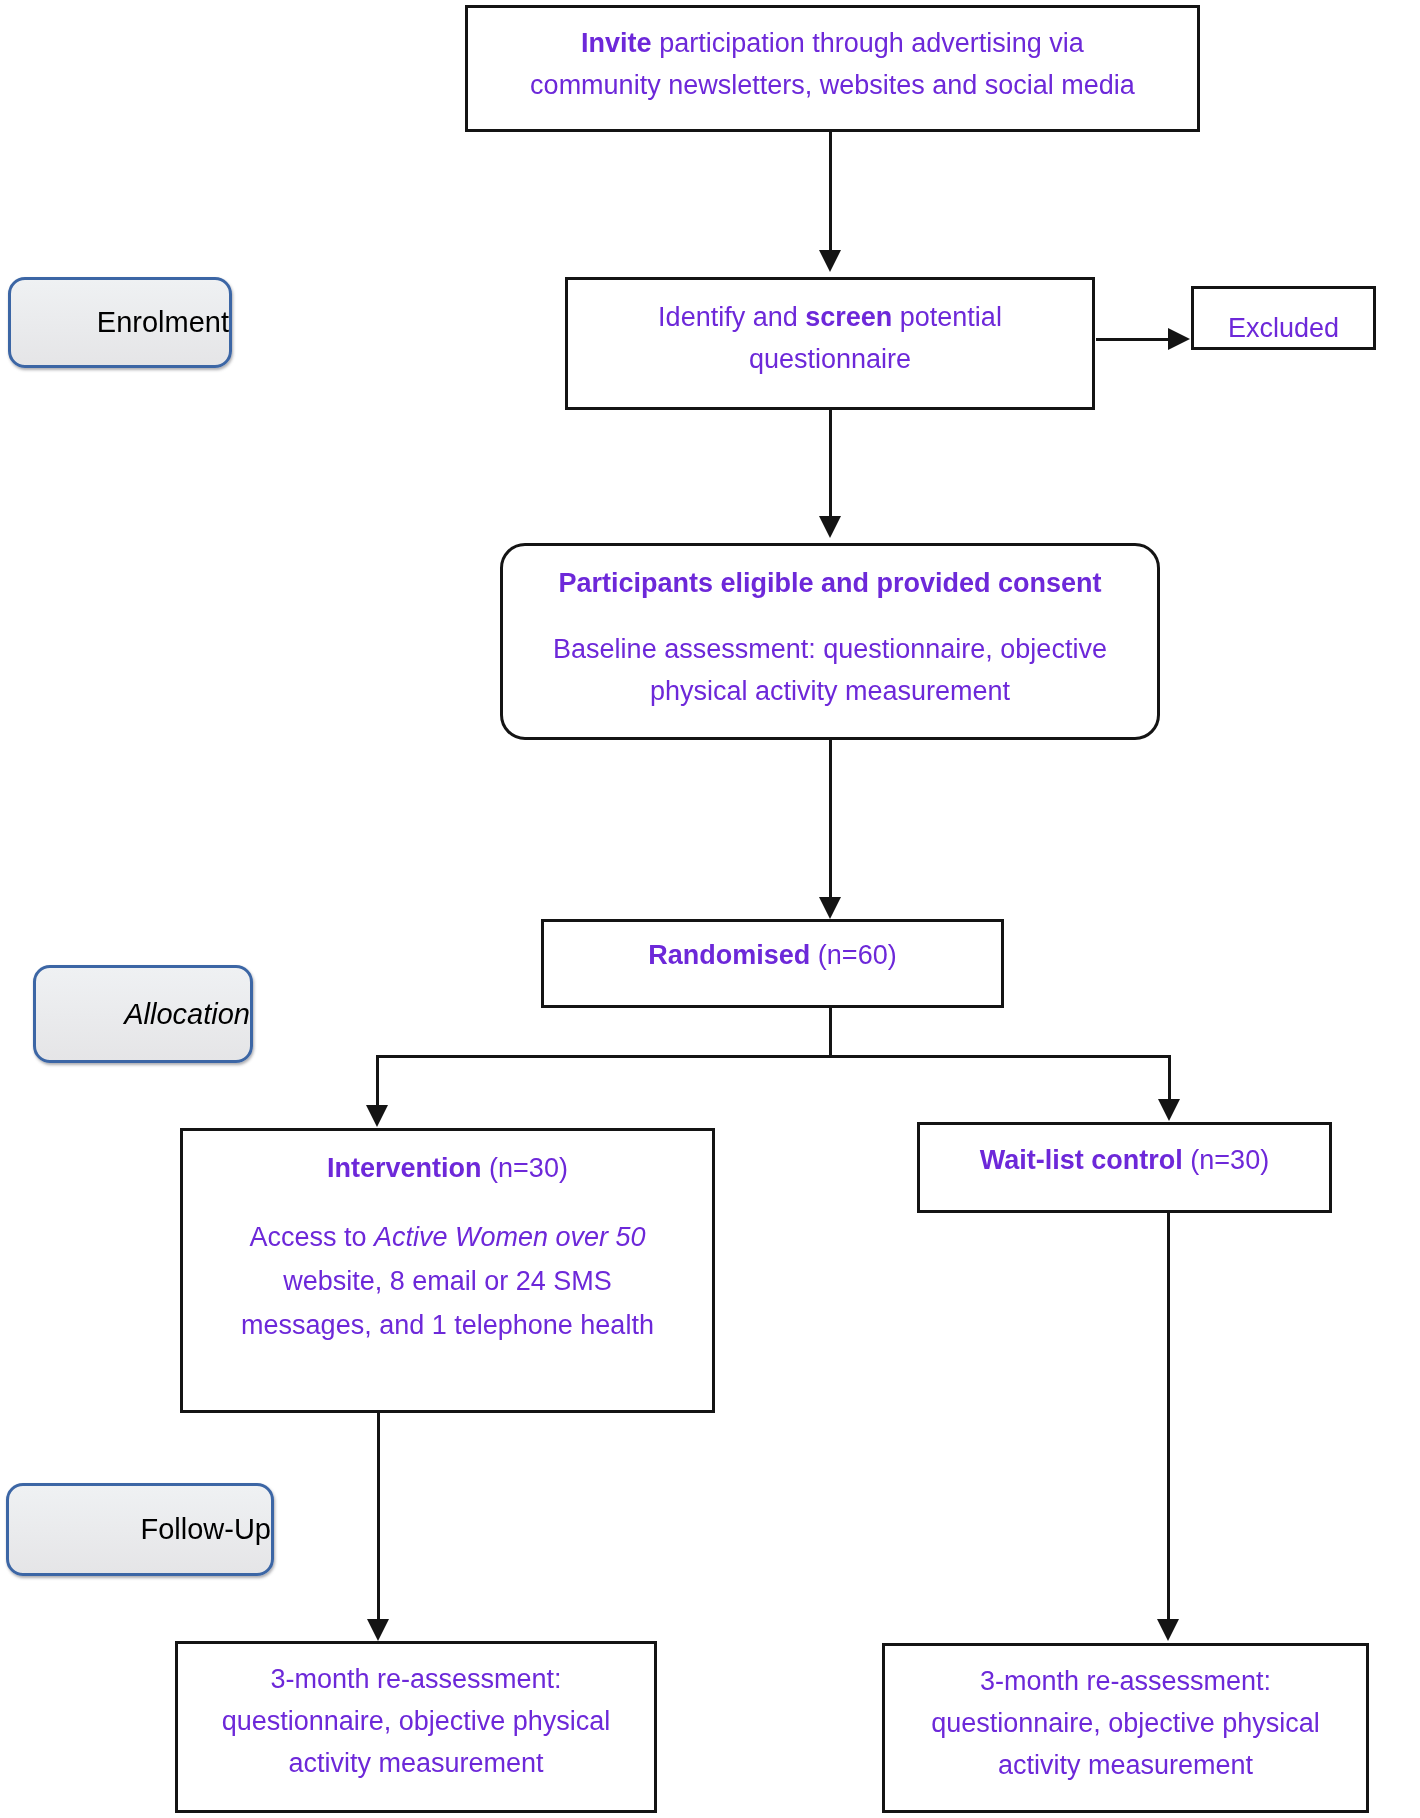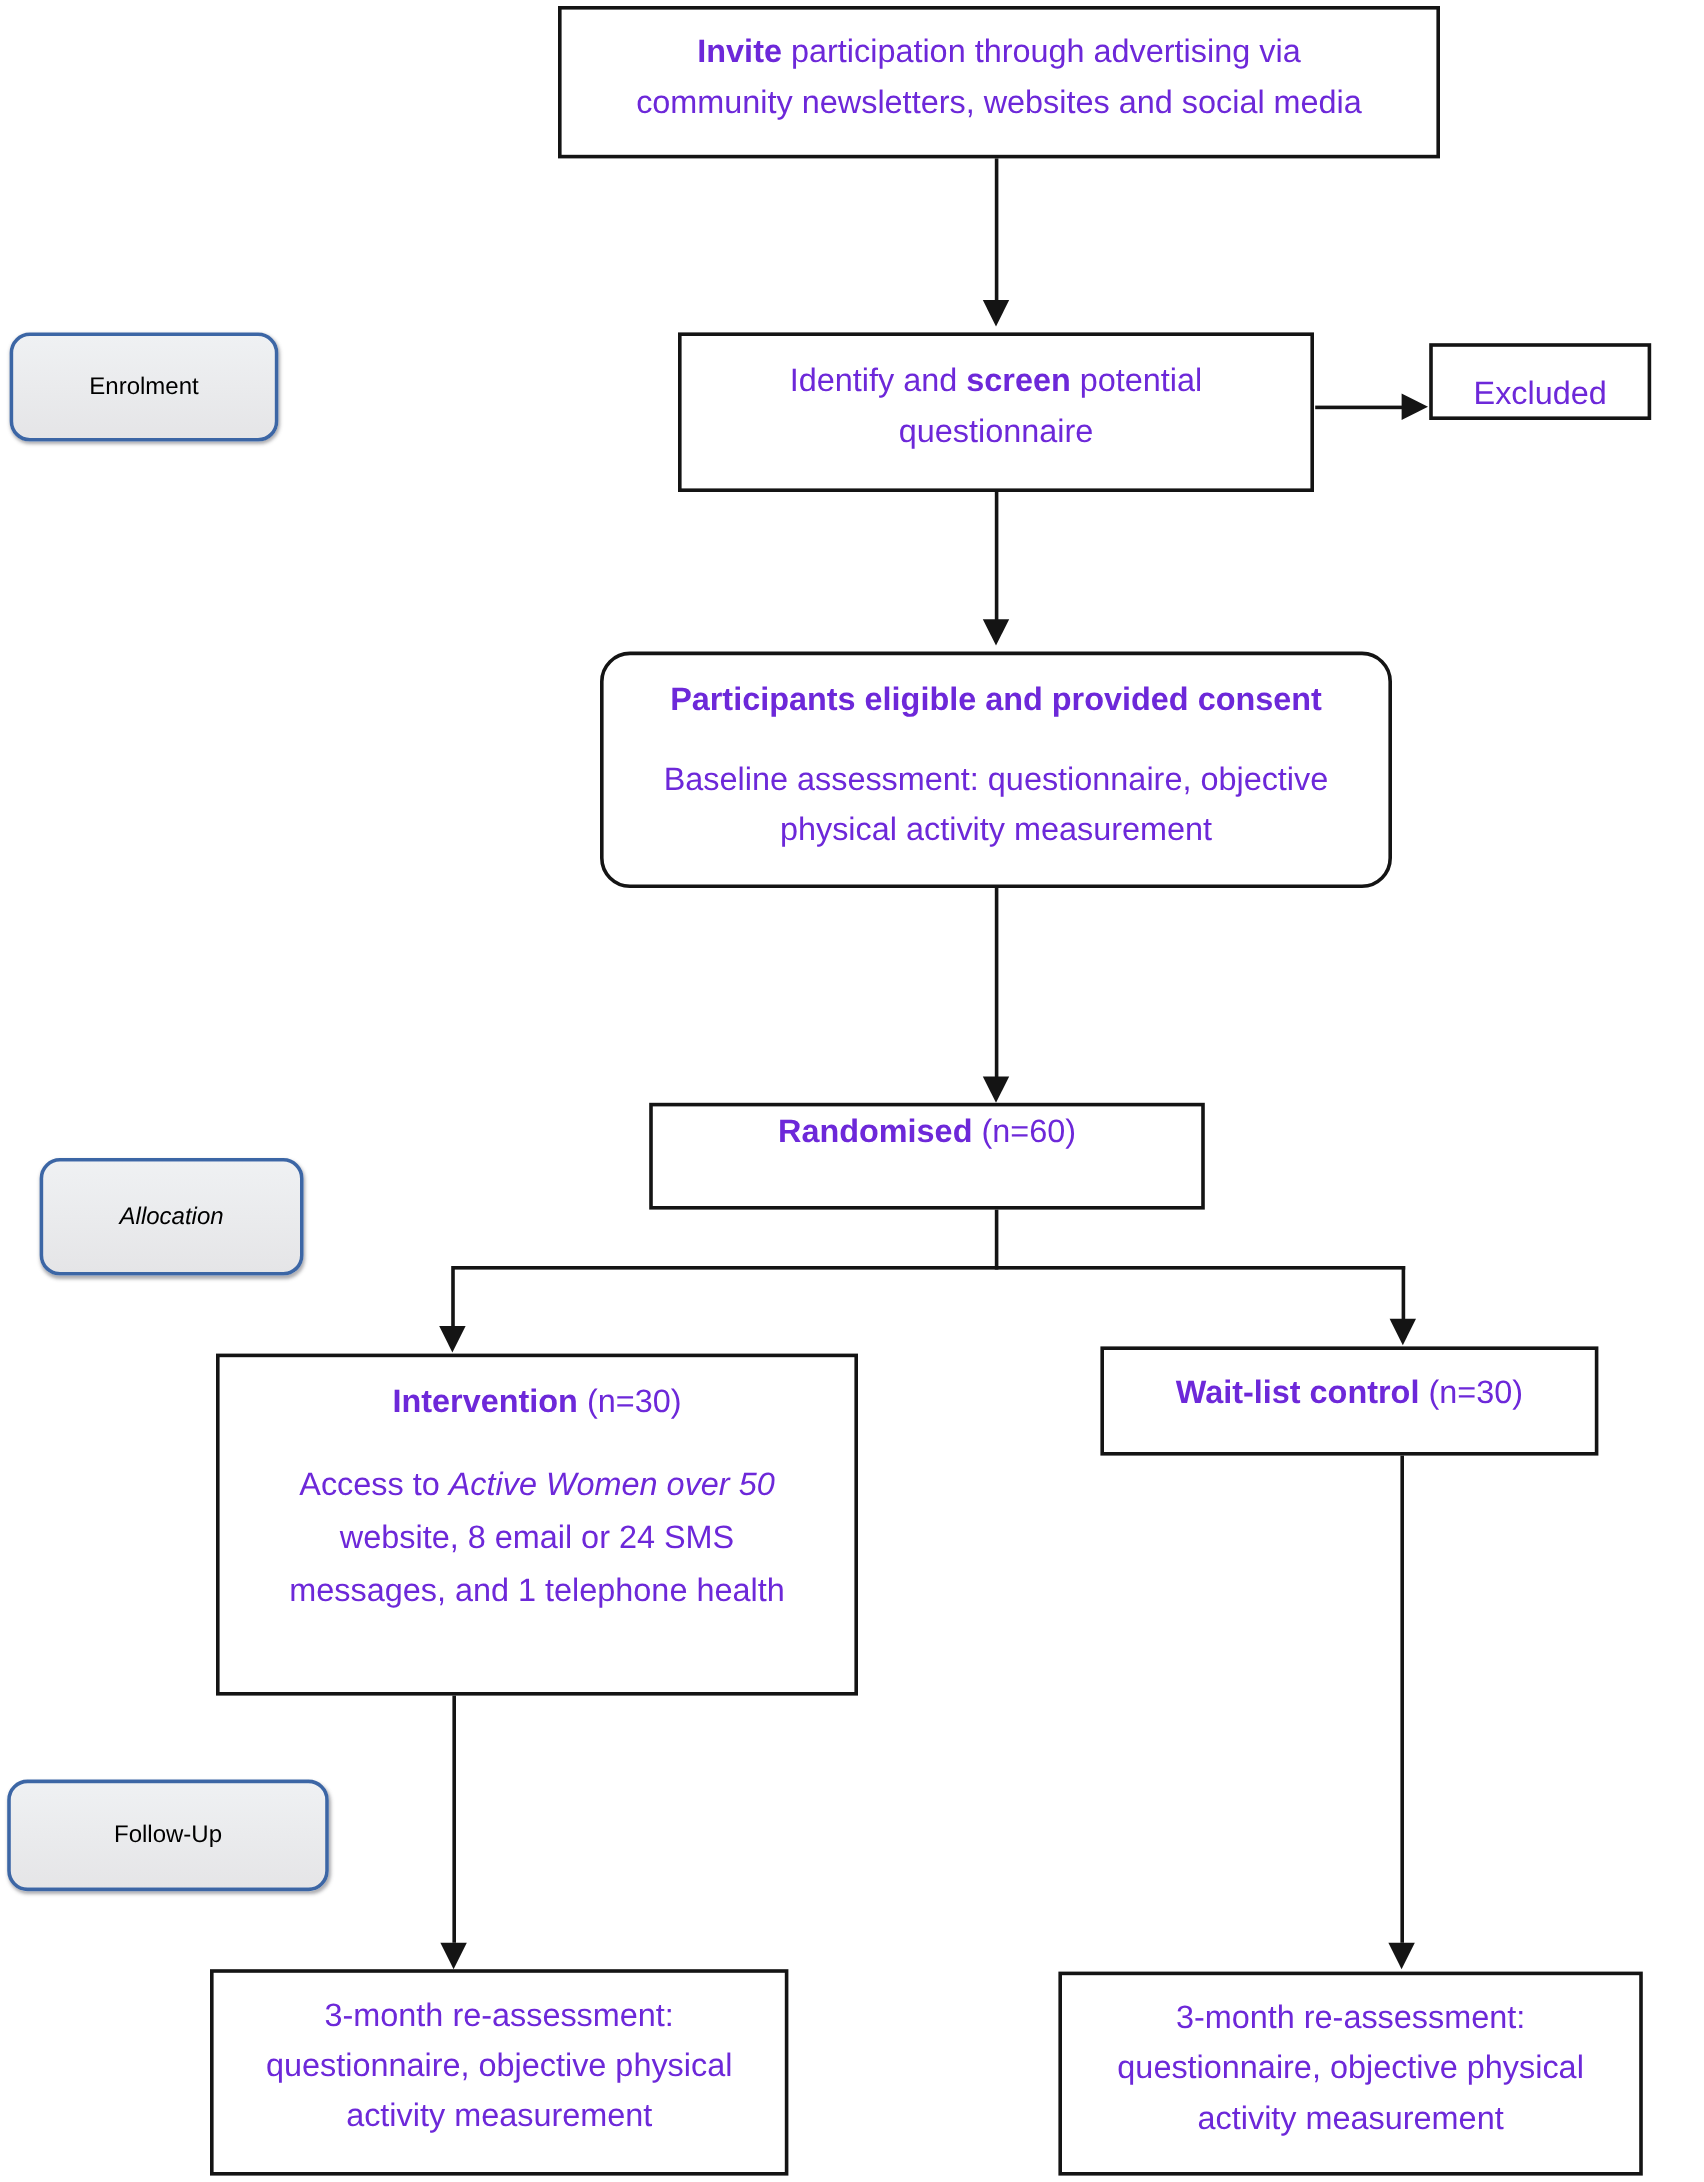--- a/index.html
+++ b/index.html
@@ -12,22 +12,22 @@
     box-sizing:border-box; text-align:center; font-size:27px; color:#6d28d9;
   }
   .box .line { line-height:42px; }
   .b { font-weight:700; }
   .i { font-style:italic; }
   .stage-label {
     position:absolute; box-sizing:border-box;
     background:linear-gradient(180deg,#eff1f3,#e5e5e7);
     border:3px solid #3c66a5; border-radius:17px;
     box-shadow:1px 2px 3px rgba(70,70,80,0.45);
-    display:flex; align-items:center; justify-content:center;
-    font-size:20px; color:#000;
+    display:flex; align-items:center; justify-content:flex-end;
+    font-size:29px; color:#000;
   }
   .vline { position:absolute; width:3px; background:#141414; }
   .hline { position:absolute; height:3px; background:#141414; }
   .head-down {
     position:absolute; width:0; height:0;
     border-left:11px solid transparent; border-right:11px solid transparent;
     border-top:22px solid #141414;
   }
   .head-right {
     position:absolute; width:0; height:0;
@@ -50,21 +50,21 @@
 
   #arr2-shaft      { left:829px;  top:410px;  height:108px; }
   #arr2-head       { left:819px;  top:516px; }
 
   #box-consent     { left:500px;  top:543px;  width:660px; height:197px; padding-top:16px;border-radius:25px; }
   #box-consent .body { margin-top:24px; }
 
   #arr3-shaft      { left:829px;  top:740px;  height:158px; }
   #arr3-head       { left:819px;  top:897px; }
 
-  #box-randomised  { left:541px;  top:919px;  width:463px; height:89px; }
+  #box-randomised  { left:541px;  top:919px;  width:463px; height:89px; padding-top:12px; }
 
   #label-allocation{ left:33px;   top:965px;  width:220px; height:98px;font-style:italic; }
 
   #split-stub      { left:829px;  top:1008px; height:50px; }
   #split-hline     { left:377px;  top:1055px; width:794px; }
   #split-left-shaft{ left:376px;  top:1055px; height:52px; }
   #split-left-head { left:366px;  top:1105px; }
   #split-right-shaft{ left:1168px; top:1055px; height:46px; }
   #split-right-head { left:1158px; top:1099px; }
 

